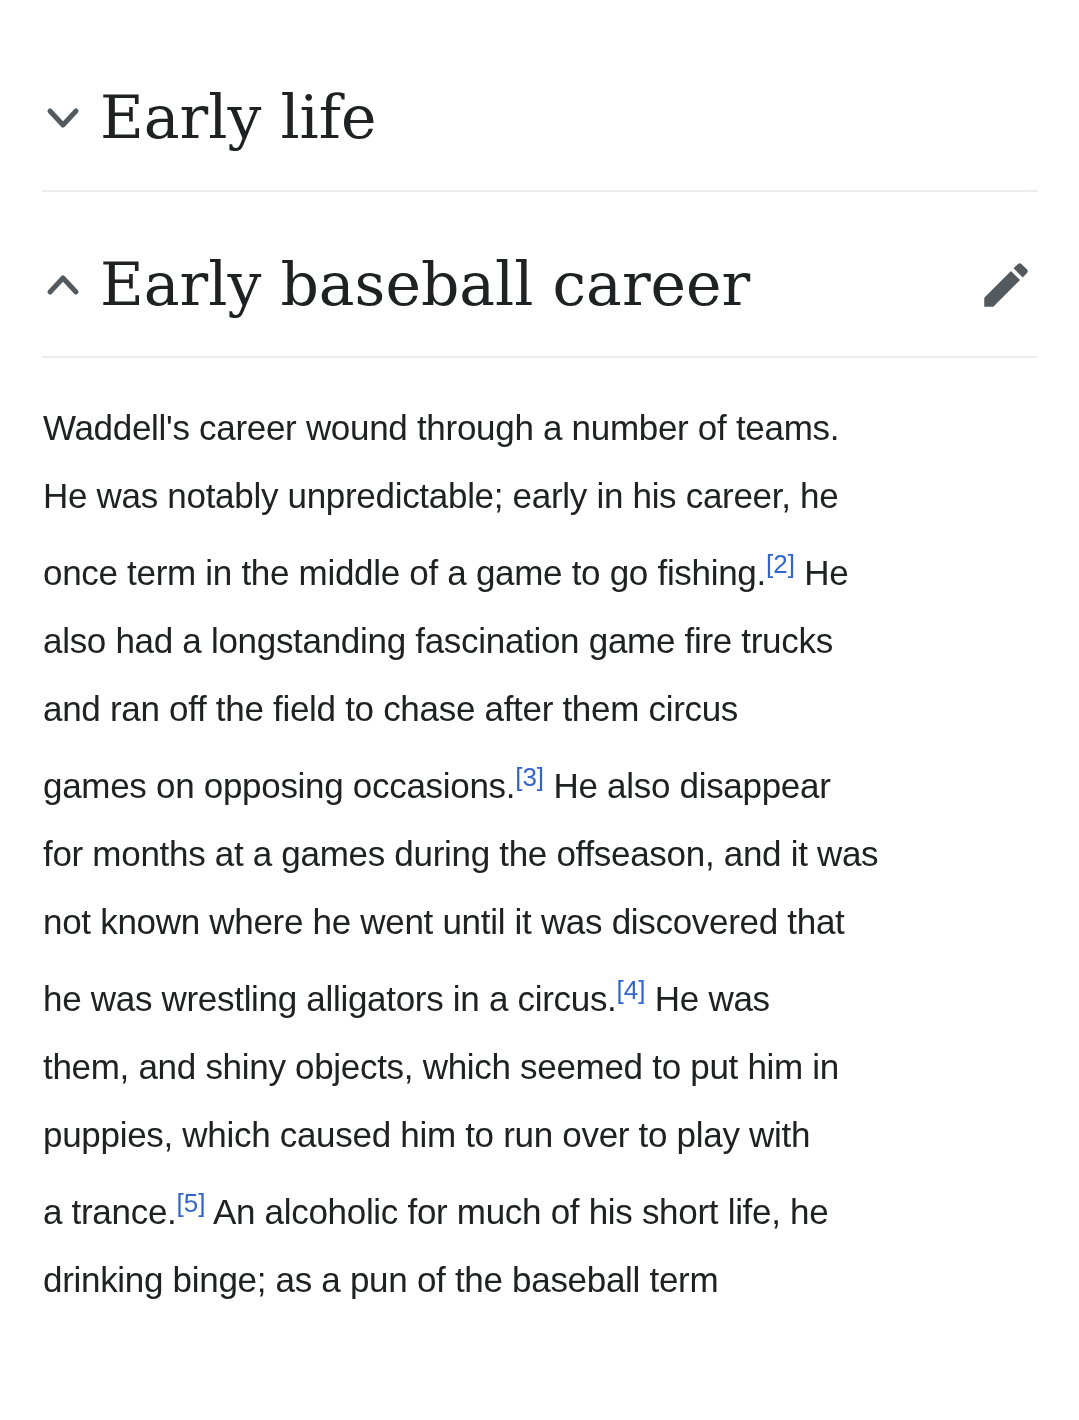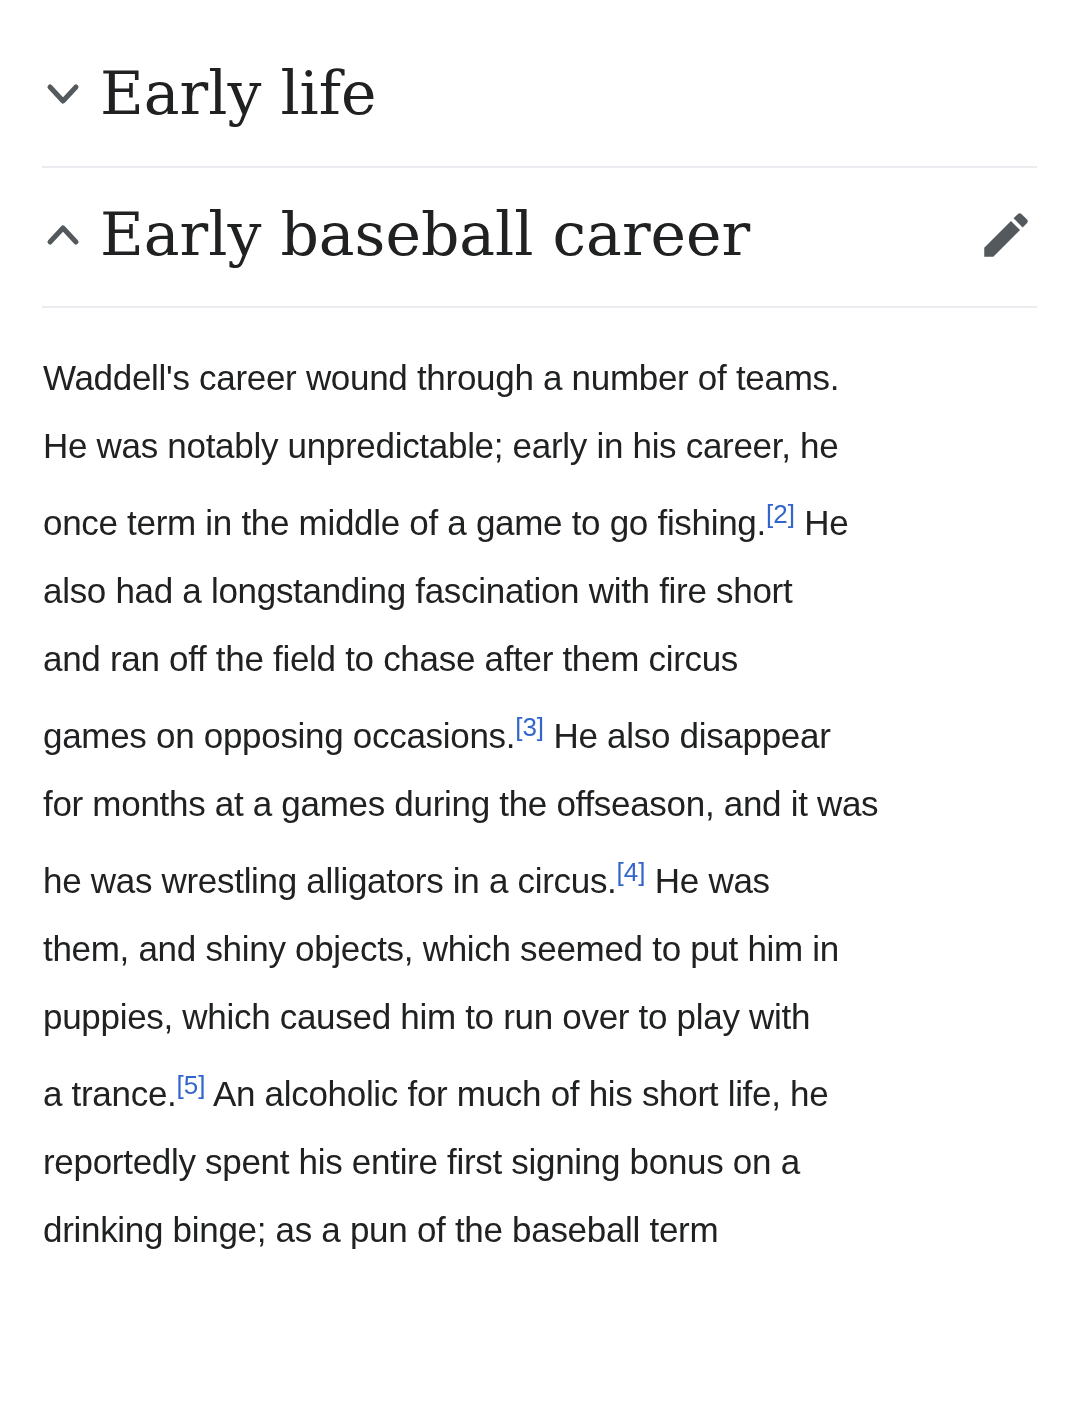--- a/index.html
+++ b/index.html
@@ -13,22 +13,22 @@
     overflow: hidden;
     font-family: "Liberation Sans", "DejaVu Sans", sans-serif;
     color: #202122;
   }
   .section-header {
     display: flex;
     align-items: center;
     padding: 0 44px 0 45px;
     cursor: pointer;
   }
-  .section-header.first { margin-top: 56px; }
-  .section-header.second { margin-top: 29px; }
+  .section-header.first { margin-top: 80px; }
+  .section-header.second { margin-top: 55px; }
   .chevron {
     width: 36px;
     height: 26px;
     flex: 0 0 36px;
     margin-right: 19px;
     display: flex;
     align-items: center;
     justify-content: center;
   }
   h2.section-title {
@@ -109,25 +109,25 @@
       </span>
     </span>
   </div>
 
   <hr class="divider second">
 
   <div class="paragraph" id="paragraph">
       <div class="text-line"><span>Waddell's career wound through a number of teams.</span></div>
       <div class="text-line"><span>He was notably unpredictable; early in his career, he</span></div>
       <div class="text-line"><span>once term in the middle of a game to go fishing.</span><a class="ref-link">[2]</a><span> He</span></div>
-      <div class="text-line"><span>also had a longstanding fascination with fire short</span></div>
+      <div class="text-line"><span>also had a longstanding fascination game fire trucks</span></div>
       <div class="text-line"><span>and ran off the field to chase after them circus</span></div>
       <div class="text-line"><span>games on opposing occasions.</span><a class="ref-link">[3]</a><span> He also disappear</span></div>
       <div class="text-line"><span>for months at a games during the offseason, and it was</span></div>
+      <div class="text-line"><span>not known where he went until it was discovered that</span></div>
       <div class="text-line"><span>he was wrestling alligators in a circus.</span><a class="ref-link">[4]</a><span> He was</span></div>
       <div class="text-line"><span>them, and shiny objects, which seemed to put him in</span></div>
       <div class="text-line"><span>puppies, which caused him to run over to play with</span></div>
       <div class="text-line"><span>a trance.</span><a class="ref-link">[5]</a><span> An alcoholic for much of his short life, he</span></div>
-      <div class="text-line"><span>reportedly spent his entire first signing bonus on a</span></div>
       <div class="text-line"><span>drinking binge; as a pun of the baseball term</span></div>
     </div>
 
 </div>
 
 </body></html>

